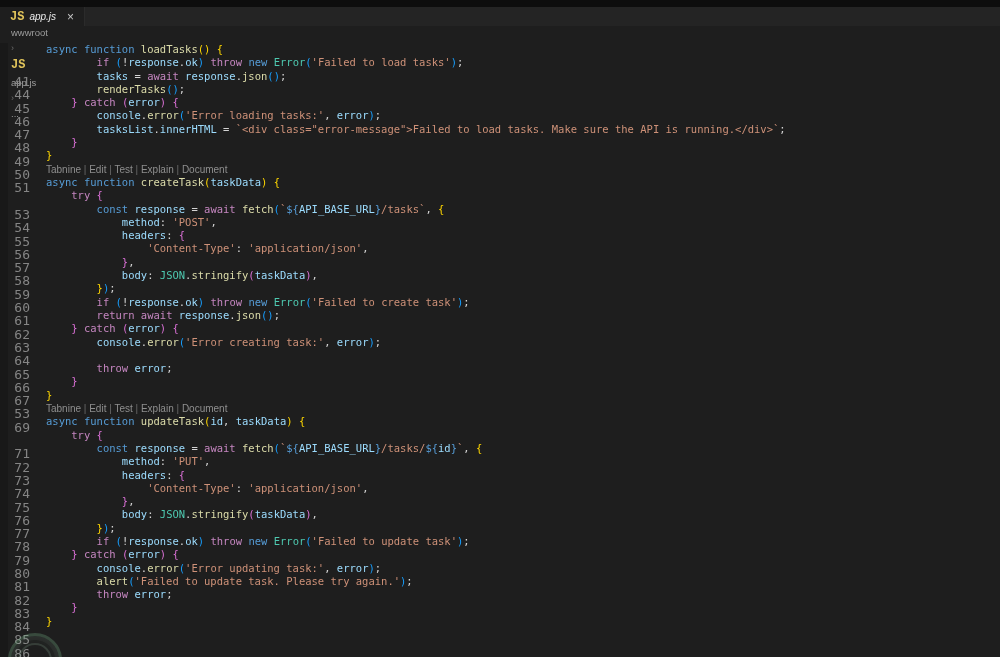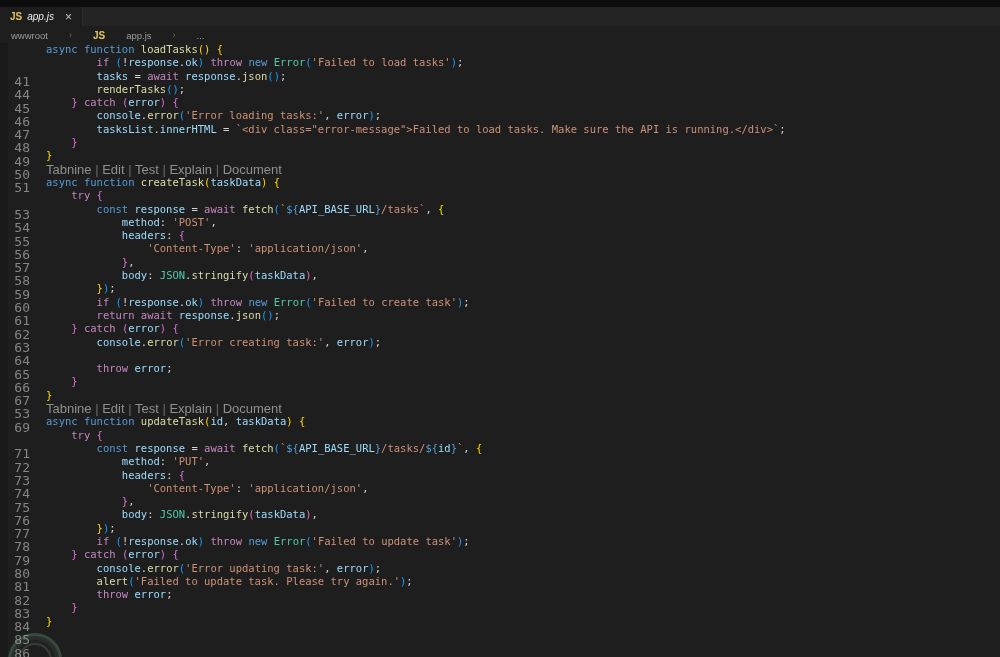--- a/index.html
+++ b/index.html
@@ -1,31 +1,31 @@
 <!DOCTYPE html>
 <html><head>
 <meta charset="utf-8">
 <style>
   * { margin:0; padding:0; box-sizing:border-box; }
   html,body { width:1000px; height:657px; overflow:hidden; background:#1e1e1e; font-family:"Liberation Sans",sans-serif; }
   .titlebar { height:7px; background:#0d0d0d; }
   .tabbar { height:20px; background:#242424; display:flex; align-items:stretch; border-bottom:1px solid #1e1e1e; }
   .tab { display:flex; align-items:center; gap:5px; padding:0 10px; background:#1e1e1e; border-right:1px solid #2b2b2b; cursor:pointer; }
-  .js-icon { color:#e2c55b; font-size:10px; font-weight:bold; font-family:Liberation Sans, sans-serif; }
+  .js-icon { color:#e2c55b; font-size:12px; font-weight:bold; font-family:Liberation Mono, monospace; }
   .tab-label { color:#ececec; font-size:10px; font-style:italic; }
   .tab-close { color:#c5c5c5; font-size:12px; margin-left:6px; cursor:pointer; }
-  .breadcrumb { height:16px; display:flex; align-items:center; padding-left:11px; gap:21px; background:#1e1e1e; }
+  .breadcrumb { height:16px; display:flex; align-items:flex-start; padding-left:11px; gap:5px; background:#1e1e1e;flex-direction:column; }
   .crumb { color:#9d9d9d; font-size:9.5px; cursor:pointer; }
   .crumb-sep { color:#6d6d6d; font-size:9px; }
   .editor { position:relative; }
   .left-strip { position:absolute; left:0; top:0; width:8px; height:620px; background:#191919; }
   .line { display:flex; height:13.3px; line-height:13.3px; font-family:"DejaVu Sans Mono",monospace; font-size:10.5px; white-space:pre; }
   .gutter { width:30px; text-align:right; color:#858585; flex:none; font-size:13px;margin-top:32px; }
   .code { padding-left:16px; }
-  .lens { font-size:13px; color:#8f8f8f; font-family:"Liberation Sans",sans-serif; white-space:pre; }
+  .lens { font-size:10px; color:#8f8f8f; font-family:"Liberation Sans",sans-serif; white-space:pre; }
   .lens-item { cursor:pointer; }
   .lens-sep { color:#6a6a6a; }
   .tok-k { color:#569cd6; }
   .tok-c { color:#c586c0; }
   .tok-f { color:#dcdcaa; }
   .tok-v { color:#9cdcfe; }
   .tok-s { color:#ce9178; }
   .tok-t { color:#4ec9b0; }
   .tok-p { color:#d4d4d4; }
   .tok-b1 { color:#ffd700; }

